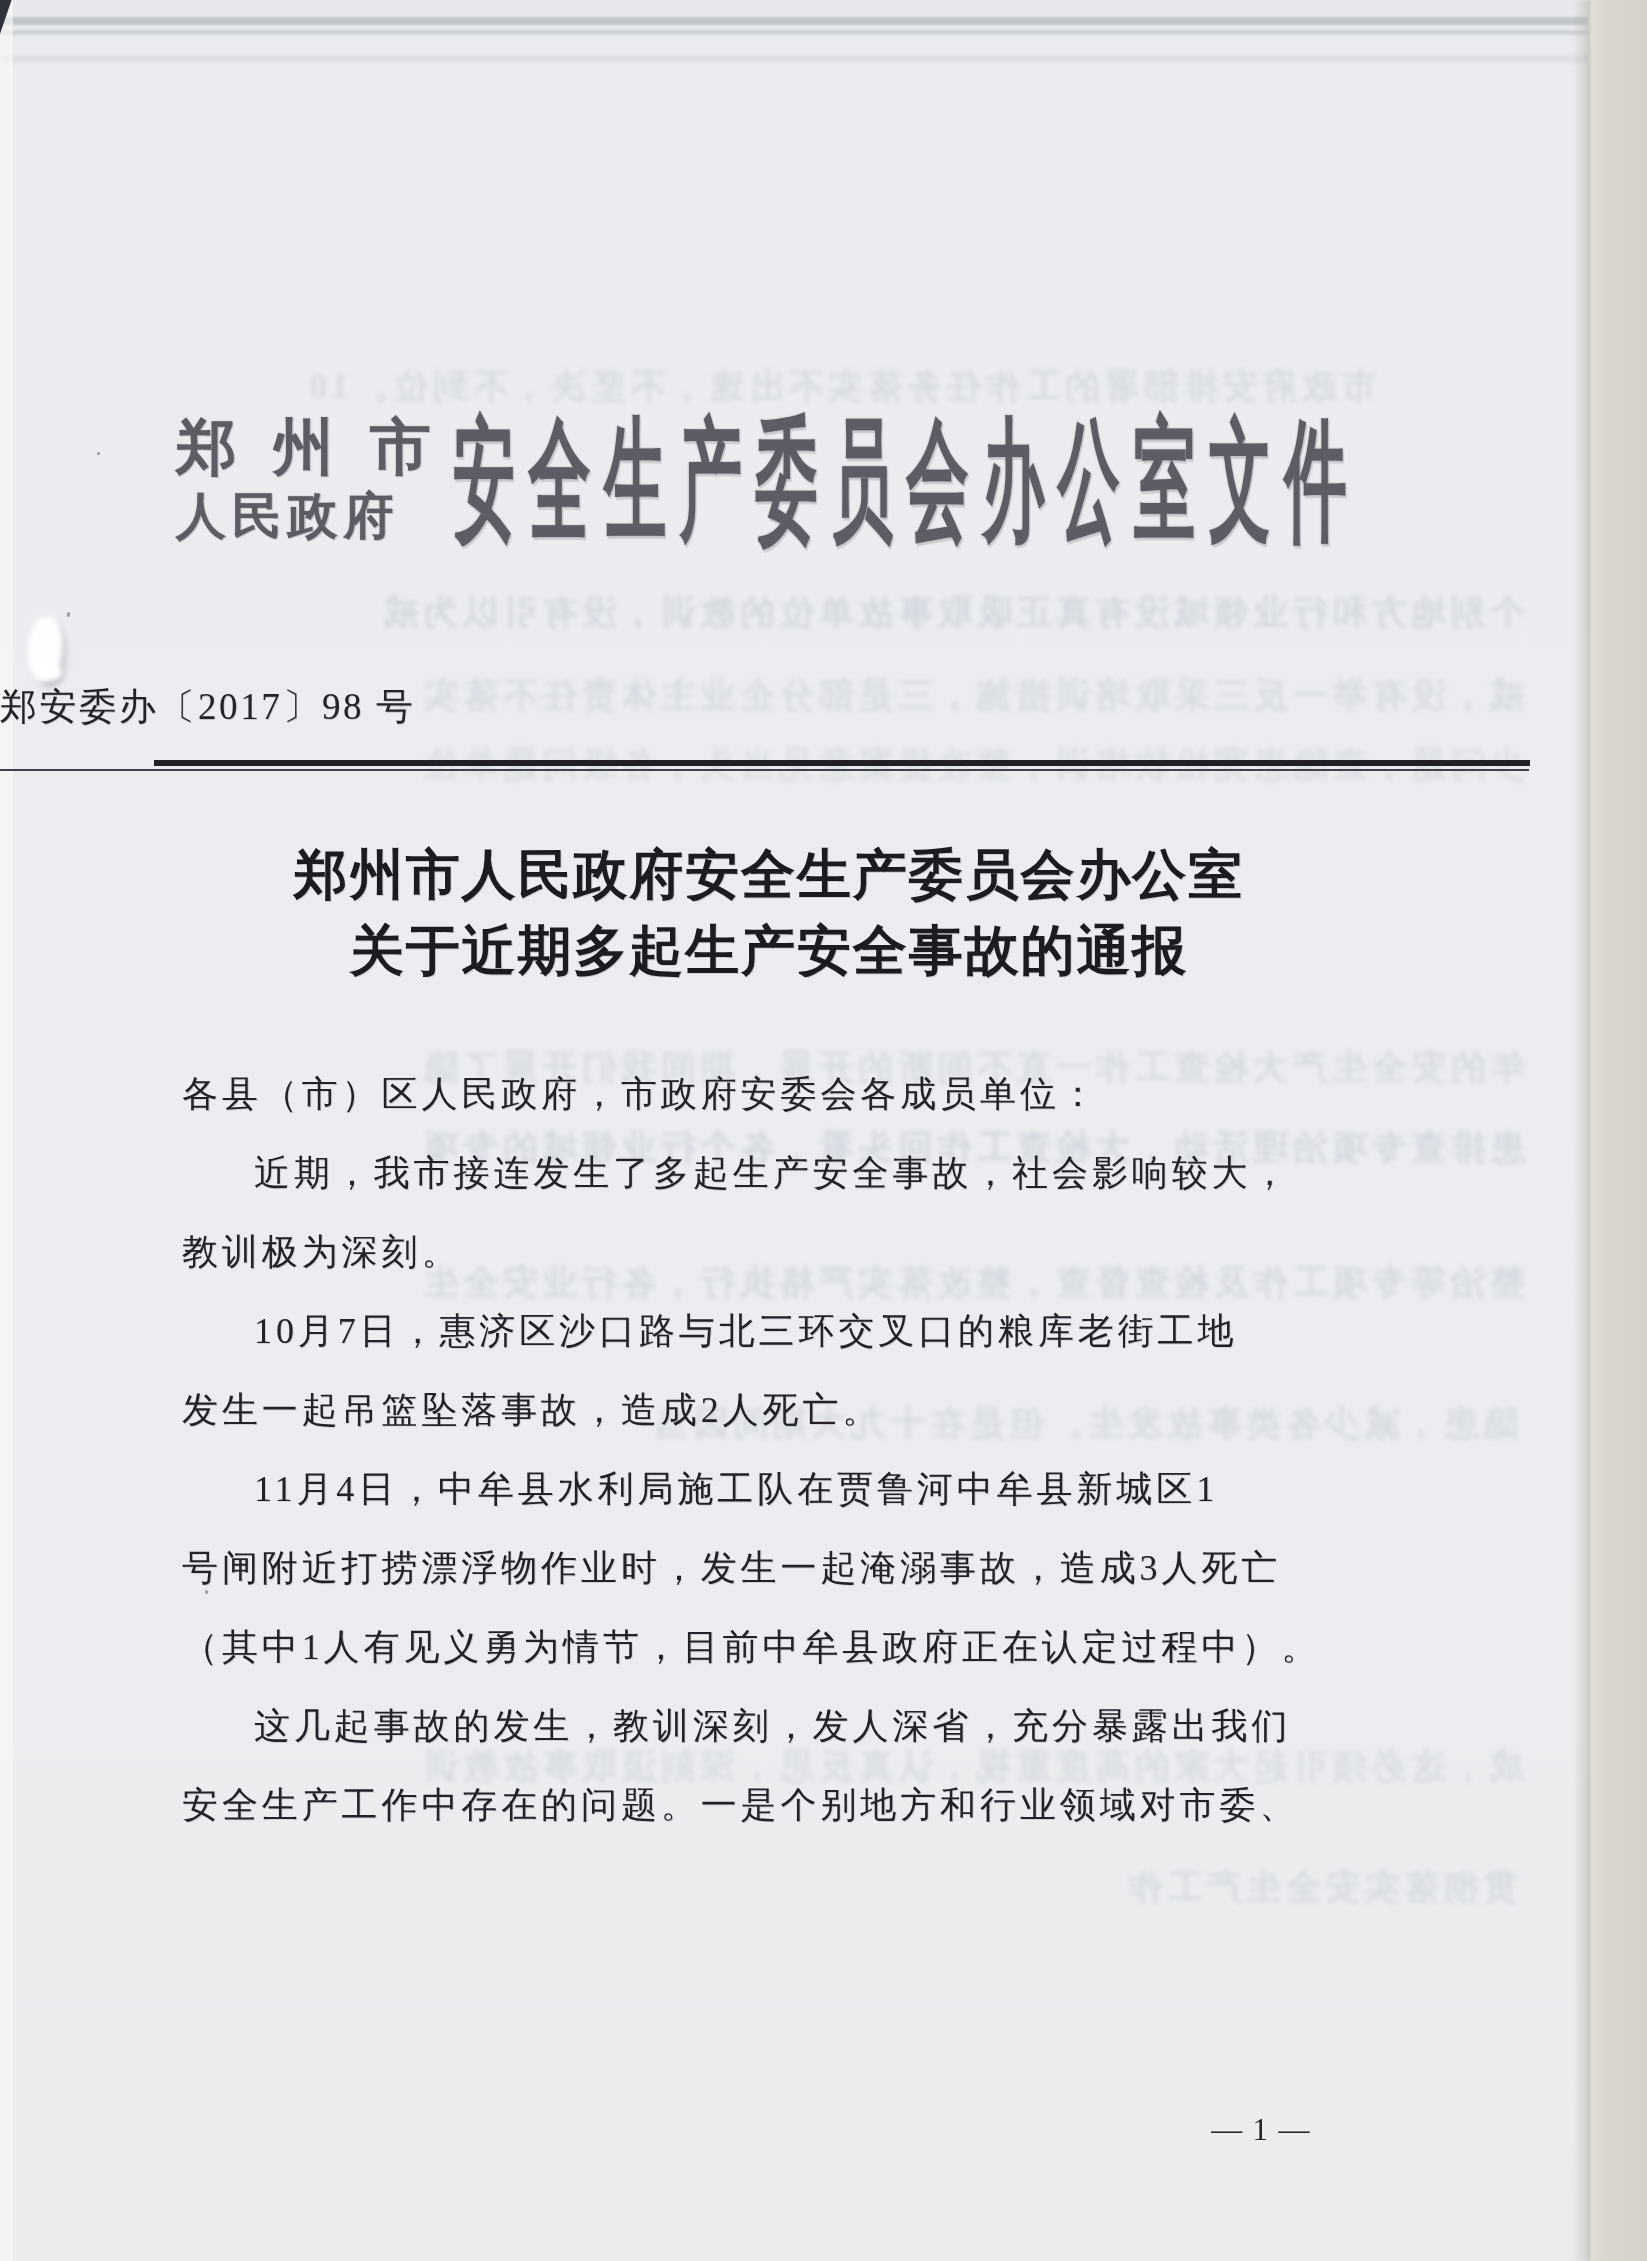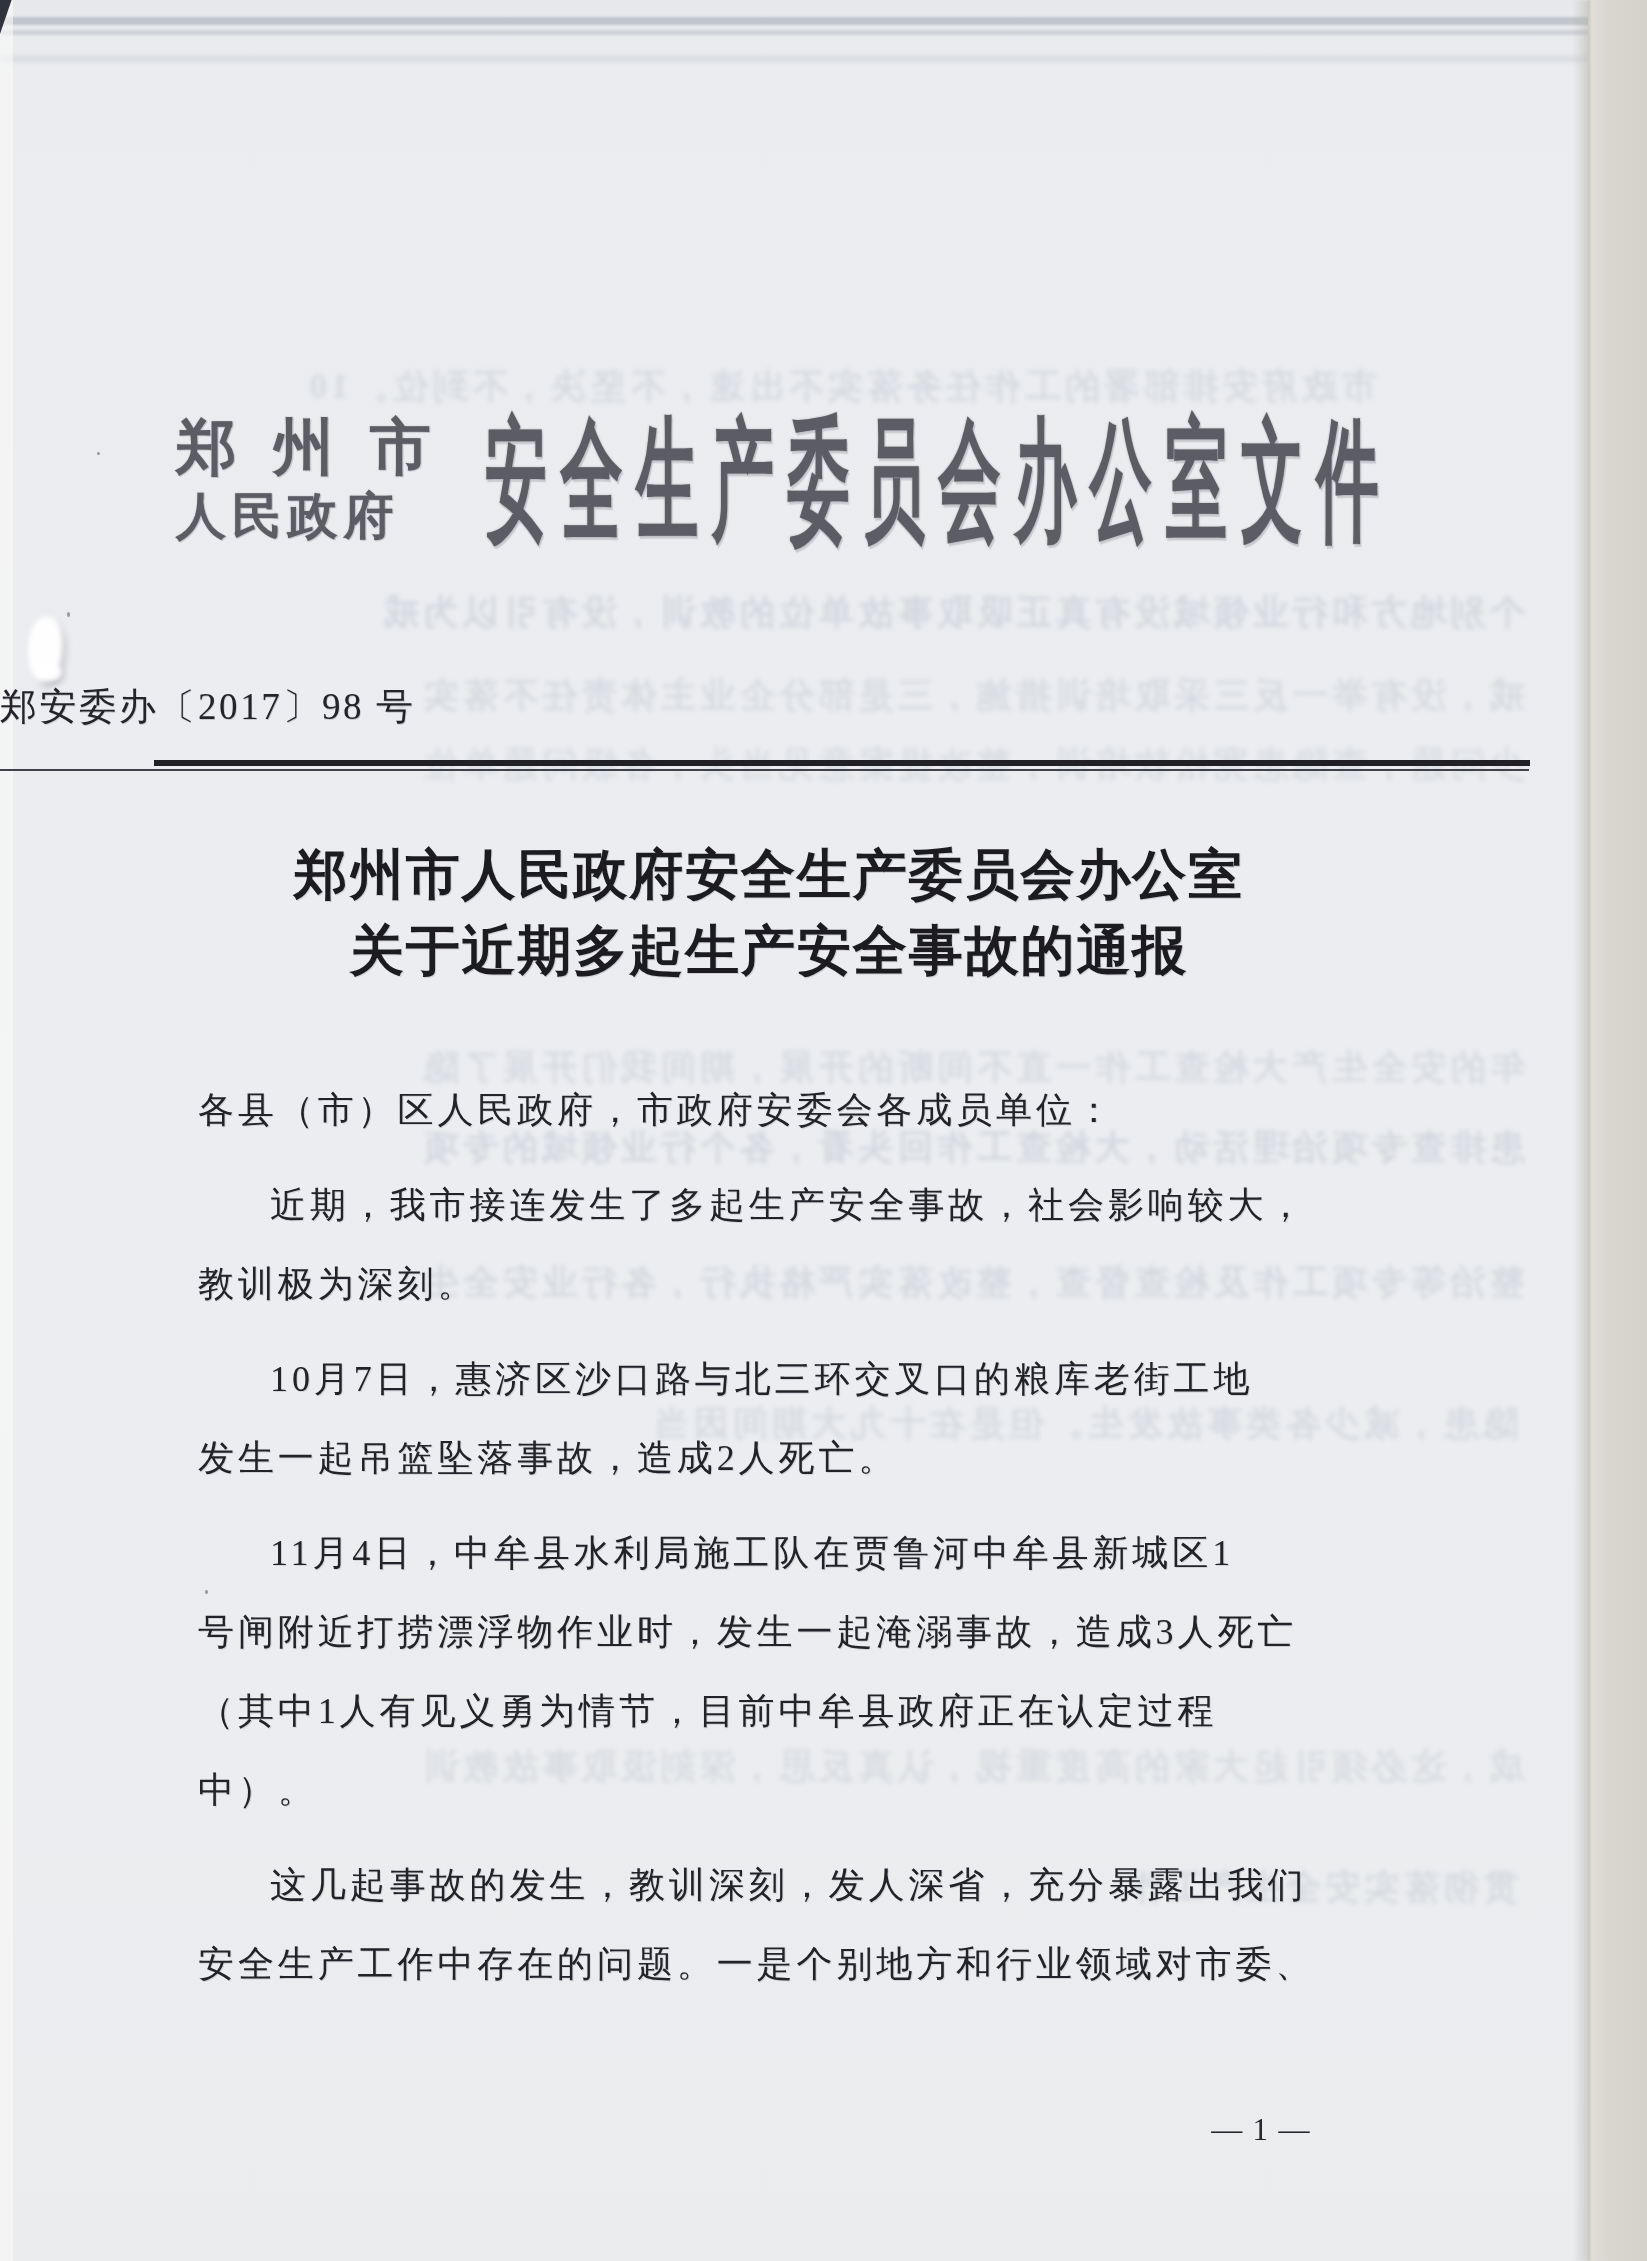--- a/index.html
+++ b/index.html
@@ -70,21 +70,21 @@
   .doc-header{
     position:absolute;top:406px;left:171px;width:1227px;height:150px;
     color:#5c5c64;
     text-shadow:0 0 1.3px rgba(92,92,104,0.55), 1.3px 1.3px 0.6px rgba(120,120,132,0.25);
   }
   .issuer{position:absolute;top:7.8px;left:5px;width:278px;font-weight:bold;}
   .issuer-row1{font-size:61px;line-height:68px;letter-spacing:10.3px;white-space:nowrap;}
   .issuer-row2{font-size:50px;line-height:68px;letter-spacing:5.8px;white-space:nowrap;}
   .issuer-big-wrap{
     position:absolute;left:282px;top:0;height:150px;
-    display:flex;align-items:center;margin-left:32px;
+    display:flex;align-items:center;
   }
   .issuer-big{
     display:inline-block;font-size:62px;font-weight:bold;letter-spacing:13.6px;
     white-space:nowrap;transform:scaleY(2.14);transform-origin:center;
   }
   
   .doc-number{
     position:absolute;top:682px;left:0;width:1505px;text-align:left;
     font-size:37px;letter-spacing:2.6px;color:#232329;
     text-shadow:0.6px 0.6px 0 rgba(90,90,110,0.25);
@@ -98,21 +98,21 @@
     text-align:center;font-weight:bold;color:#1b1b20;
     font-size:54px;line-height:76px;letter-spacing:1.9px;
     text-shadow:1px 1px 0 rgba(100,100,120,0.22);
   }
   
   .doc-body{
     position:absolute;top:1055px;left:182px;width:1169px;
     font-size:36px;line-height:79px;letter-spacing:3.9px;color:#222228;
     text-shadow:1px 1px 0 rgba(110,110,130,0.20);
   }
-  .para{margin:16px;white-space:pre-line;}
+  .para{margin:0;white-space:pre-line;}
   .para.indent{text-indent:2em;}
   
   .page-number{
     position:absolute;top:2112px;left:1132px;width:258px;text-align:center;
     font-size:31px;letter-spacing:1.3px;color:#26262c;
   }
 </style>
 </head>
 <body>
 

